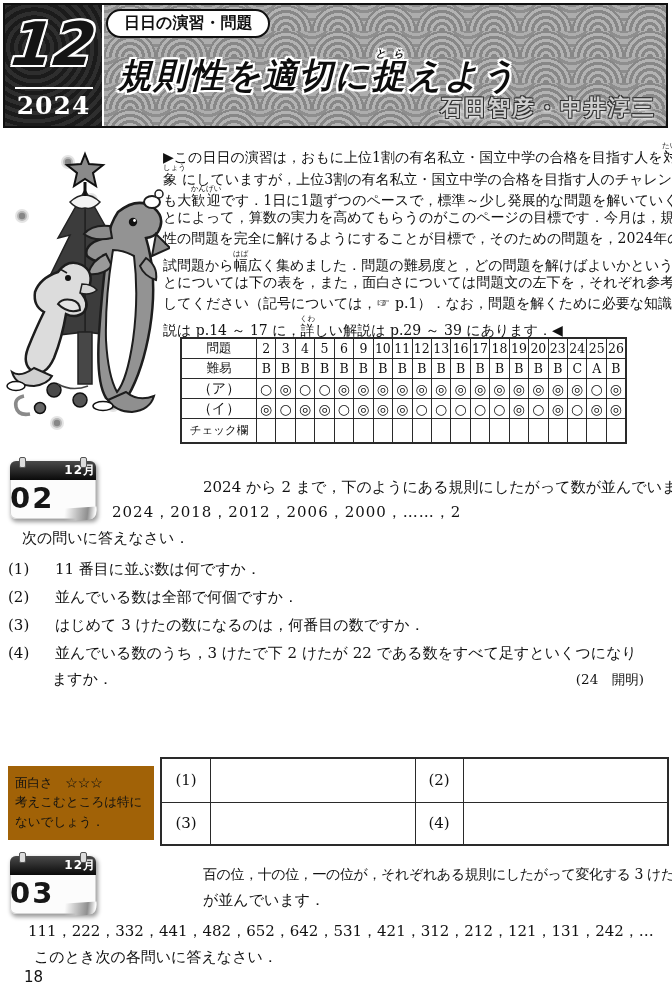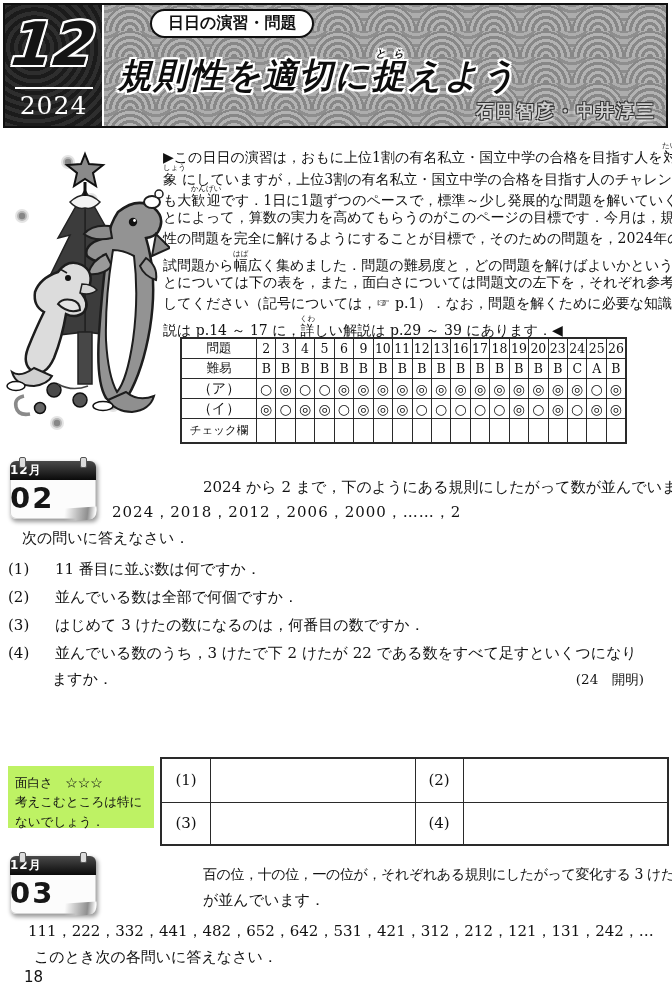--- a/index.html
+++ b/index.html
@@ -10,35 +10,35 @@
   .header{position:absolute;left:3px;top:3px;width:661px;height:121px;border:2px solid #101010;
           display:flex;overflow:hidden;}
   .issue-block{width:97px;flex:0 0 97px;border-right:2px solid #fff;
      background-color:#222;
      background-image:repeating-radial-gradient(circle at 30% 35%,#2e2e2e 0 4px,#1b1b1b 4px 8px);
      display:flex;flex-direction:column;align-items:center;justify-content:flex-start;}
   .month-num{font-family:"DejaVu Sans","Liberation Sans",sans-serif;font-weight:900;font-style:italic;
      font-size:60px;line-height:78px;color:#141414;transform:skewX(-6deg);
      text-shadow:-2px 0 #fff,2px 0 #fff,0 -2px #fff,0 2px #fff,-2px -2px #fff,2px -2px #fff,-2px 2px #fff,2px 2px #fff;}
   .issue-divider{width:78px;height:2px;background:#fff;margin:4px 0 2px;}
-  .year{font-size:25px;font-weight:normal;color:#fff;letter-spacing:1px;}
+  .year{font-size:25px;font-weight:bold;color:#fff;letter-spacing:1px;}
   .header-main{position:relative;flex:1;
      background-color:#a2a2a2;
      background-image:
        radial-gradient(circle at 50% 100%,#878787 0 3px,#b3b3b3 3px 6px,#878787 6px 9px,#b3b3b3 9px 12px,#878787 12px 15px,#b3b3b3 15px 18px,#878787 18px 21px,#b3b3b3 21px 24px,#878787 24px 26px,rgba(0,0,0,0) 26px),
        radial-gradient(circle at 50% 0%,#8e8e8e 0 3px,#adadad 3px 6px,#8e8e8e 6px 9px,#adadad 9px 12px,#8e8e8e 12px 15px,#adadad 15px 18px,#8e8e8e 18px 21px,#adadad 21px 26px,rgba(0,0,0,0) 26px);
      background-size:52px 26px;background-position:0 0,26px 13px;}
   .badge{position:absolute;left:2px;top:4px;background:#fff;border:2px solid #101010;border-radius:16px;
-     padding:2px 16px;font-family:"DejaVu Sans","Liberation Sans",sans-serif;font-weight:bold;font-size:16px;margin-left:44px;}
+     padding:2px 16px;font-family:"DejaVu Sans","Liberation Sans",sans-serif;font-weight:bold;font-size:16px;}
   .page-title{position:absolute;left:14px;top:44px;font-family:"DejaVu Sans","Liberation Sans",sans-serif;
      font-weight:900;font-size:34px;letter-spacing:2px;color:#0d0d0d;white-space:nowrap;
      text-shadow:-2px 0 #fff,2px 0 #fff,0 -2px #fff,0 2px #fff,-2px -2px #fff,2px -2px #fff,-2px 2px #fff,2px 2px #fff;font-style:italic;}
   .page-title rt{font-size:10px;font-weight:bold;letter-spacing:0;}
   .authors{position:absolute;right:10px;bottom:3px;font-family:"DejaVu Sans","Liberation Sans",sans-serif;
-     font-weight:bold;font-size:18px;letter-spacing:2px;color:#cfcfcf;
+     font-weight:bold;font-size:22px;letter-spacing:2px;color:#cfcfcf;
      text-shadow:1px 1px 0 #333,-1px -1px 0 #333,1px -1px 0 #333,-1px 1px 0 #333,2px 2px 3px #f4f4f4,-2px 2px 3px #f4f4f4;}
 
   
   .intro{position:absolute;left:163px;top:142px;width:506px;font-size:14px;}
   .intro-line{height:21.6px;line-height:21.6px;text-align:justify;text-align-last:justify;white-space:nowrap;}
   .intro-line:last-child{text-align-last:auto;}
   .intro-line rt{font-size:7.5px;letter-spacing:0;}
 
   
   .difficulty-table{position:absolute;left:180px;top:337px;width:447px;border-collapse:collapse;
@@ -46,39 +46,39 @@
   .difficulty-table td{border:1px solid #2a2a2a;text-align:center;vertical-align:middle;
      font-size:12.5px;height:19px;padding:0;overflow:hidden;}
   .difficulty-table td.rowlabel{width:74px;}
   .difficulty-table tr:nth-child(3) td,.difficulty-table tr:nth-child(4) td{font-size:14px;}
   .difficulty-table tr:nth-child(5) td{height:23px;font-size:11.5px;}
 
   
   .calendar{position:absolute;width:86px;height:58px;background:#fcfcfc;border-radius:6px;
      box-shadow:1.5px 2.5px 4px rgba(0,0,0,.4),inset 0 0 0 1px #d5d5d5;}
   .cal-top{position:relative;height:19px;background:linear-gradient(#4a4a4a,#0a0a0a);
-     border-radius:6px 6px 0 0;color:#fff;text-align:left;
+     border-radius:6px 6px 0 0;color:#fff;text-align:right;
      font-family:"DejaVu Sans","Liberation Sans",sans-serif;font-weight:bold;font-size:12px;line-height:19px;letter-spacing:1px;}
   .cal-top::before,.cal-top::after{content:"";position:absolute;top:-4px;width:5px;height:9px;
      background:#dcdcdc;border:1px solid #555;border-radius:2px;}
   .cal-top::before{left:9px;} .cal-top::after{right:9px;}
   .cal-day{text-align:left;font-family:"DejaVu Sans","Liberation Sans",sans-serif;font-weight:900;
      font-size:29px;line-height:36px;letter-spacing:2px;color:#161616;}
   .calendar::after{content:"";position:absolute;right:-1px;bottom:-2px;width:46px;height:13px;
      background:linear-gradient(100deg,rgba(255,255,255,0) 30%,#c2c2c2 55%,#8f8f8f 78%,#fbfbfb 94%);
      border-radius:0 0 10px 4px;transform:rotate(-4deg);}
 
   
   .pline{position:absolute;font-size:15px;white-space:nowrap;}
   .question{position:absolute;left:8px;display:flex;font-size:15px;white-space:nowrap;}
   .qno{width:47px;flex:0 0 47px;}
   .source{position:absolute;right:28px;font-size:13.5px;}
 
   
-  .note-box{position:absolute;left:8px;top:766px;width:146px;height:62px;background:#bef264;
+  .note-box{position:absolute;left:8px;top:766px;width:146px;height:74px;background:#a16207;
      box-sizing:border-box;padding:7px 7px;font-size:12.5px;line-height:1.55;}
   .answer-grid{position:absolute;left:160px;top:757px;width:509px;height:89px;
      border:2px solid #2a2a2a;box-sizing:border-box;display:grid;
      grid-template-columns:48px 1fr 48px 1fr;grid-template-rows:1fr 1fr;}
   .agrid-cell{border-left:1px solid #2a2a2a;border-top:1px solid #2a2a2a;
      display:flex;align-items:center;font-size:15px;}
   .agrid-cell.lab{justify-content:center;}
   .agrid-cell:nth-child(-n+4){border-top:none;}
   .agrid-cell:nth-child(1),.agrid-cell:nth-child(5){border-left:none;}
 

